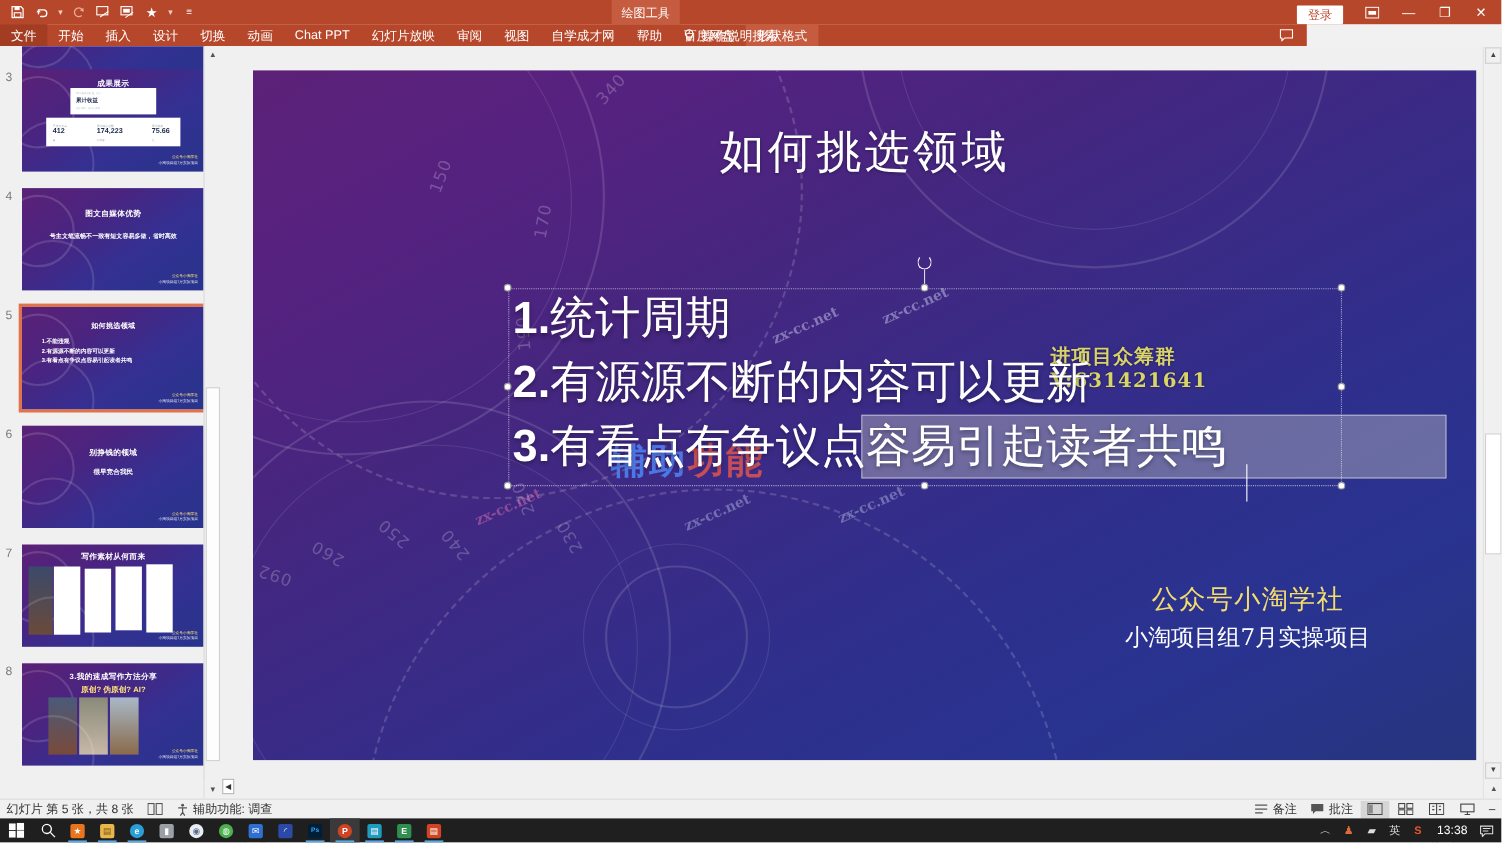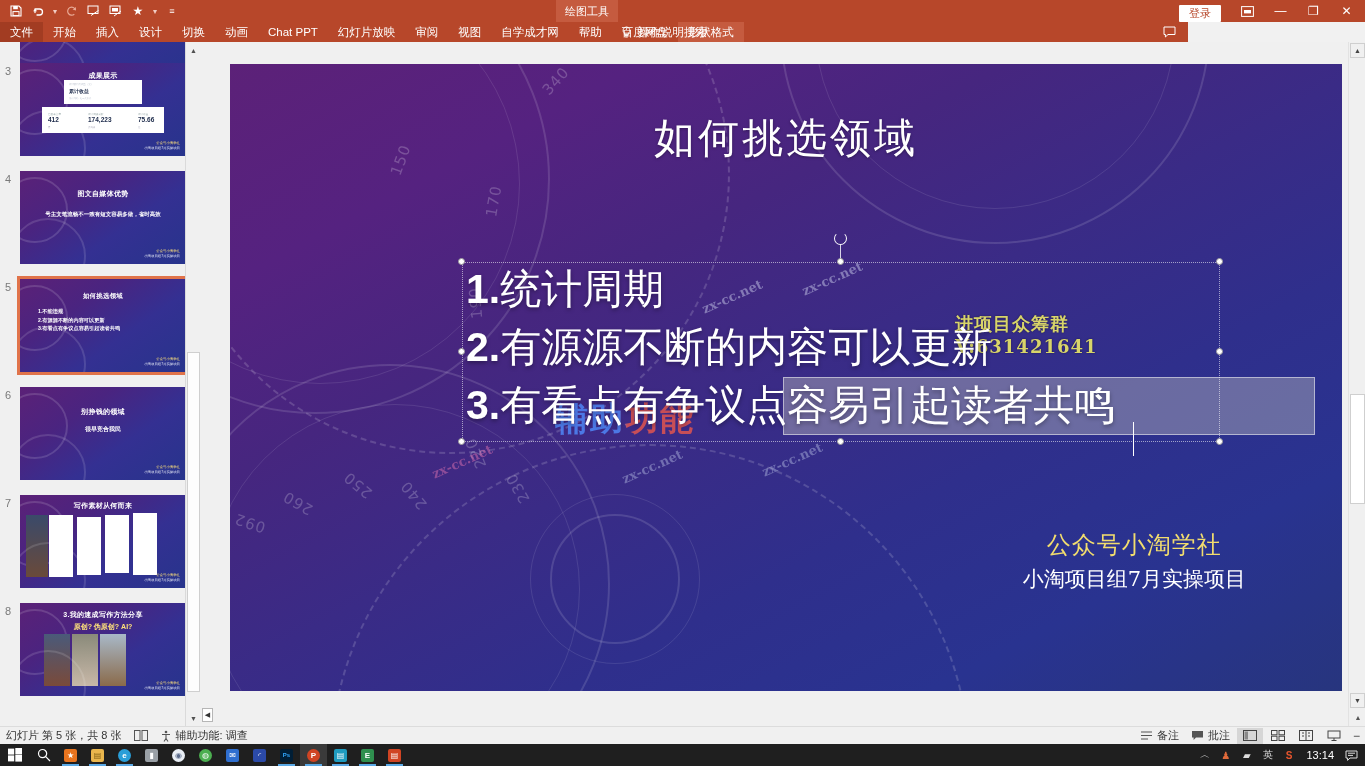--- a/index.html
+++ b/index.html
@@ -738,21 +738,21 @@
     <div class="tb-ico running">
         <span class="sq" style="background:#d04423;">▤</span>
       </div>
 
     <div class="tb-right">
       <span class="tray-ico">︿</span>
       <span class="tray-ico" style="color:#e06a3a;">♟</span>
       <span class="tray-ico">▰</span>
       <span class="tray-ico">英</span>
       <span class="tray-ico" style="color:#e8552d;font-weight:bold;">S</span>
-      <span class="tb-clock">13:14</span>
+      <span class="tb-clock">13:38</span>
       <span class="tray-ico">
         <svg width="13" height="11" viewBox="0 0 13 11">
             <path d="M1 1h11v7H5l-2.4 2.4V8H1z" fill="none" stroke="#ddd" stroke-width="1"></path>
             <path d="M3 3.2h7M3 5.4h5" stroke="#ddd" stroke-width="1"></path>
           </svg>
       </span>
     </div>
   </div>
 
 </div>

